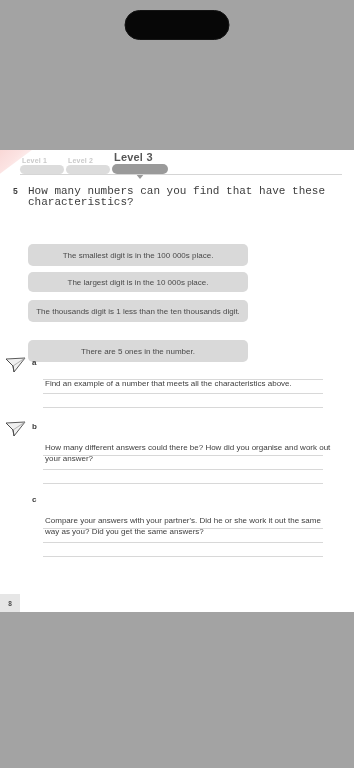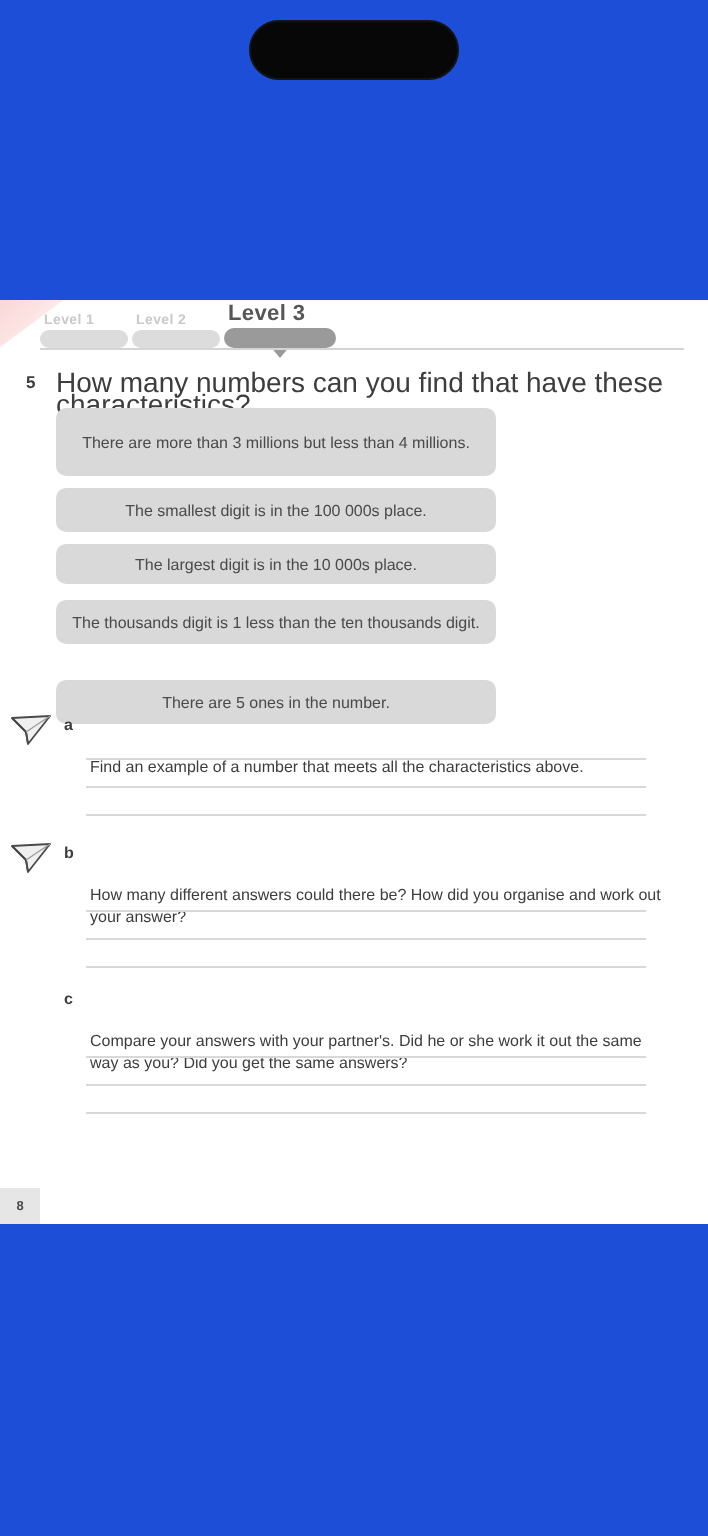--- a/index.html
+++ b/index.html
@@ -12,21 +12,21 @@
     height: 768px;
     font-family: "Liberation Sans", sans-serif;
     overflow: hidden;
     position: relative;
   }
 
   
   #device {
     position: absolute;
     inset: 0;
-    background: #1d4ed8;
+    background: #a3a3a3;
   }
   #notch {
     position: absolute;
     top: 10px;
     left: 50%;
     transform: translateX(-50%);
     width: 103px;
     height: 28px;
     border-radius: 16px;
     background: #070707;
@@ -131,23 +131,24 @@
     top: 0;
     font-size: 8.5px;
     font-weight: bold;
     color: #3d3d3d;
   }
   #q5-text {
     position: absolute;
     left: 28px;
     top: 0;
     width: 310px;
-    font-size: 14px;
+    font-size: 11px;
     color: #3d3d3d;
     line-height: 11px;
+    font-family: Liberation Mono, monospace;
   }
 
   
   .clue {
     position: absolute;
     left: 28px;
     width: 220px;
     background: #d9d9d9;
     border-radius: 5px;
     color: #4a4a4a;
@@ -259,21 +260,20 @@
       <div id="tab3-pointer"></div>
 
       <div id="tabs-rule"></div>
     </div>
 
     <div id="q5">
       <div id="q5-num">5</div>
       <div id="q5-text">How many numbers can you find that have these characteristics?</div>
     </div>
 
-    <div class="clue" id="clue0">There are more than 3 millions but less than 4 millions.</div>
     <div class="clue" id="clue1">The smallest digit is in the 100 000s place.</div>
     <div class="clue" id="clue2">The largest digit is in the 10 000s place.</div>
     <div class="clue" id="clue3">The thousands digit is 1 less than the ten thousands digit.</div>
     <div class="clue" id="clue4">There are 5 ones in the number.</div>
 
     <div class="sub" id="subA">
       <svg class="sub-icon" viewBox="0 0 22 18">
         <path d="M1 3 L20 2 L9 16 L8 10 Z" fill="#f0f0f0" stroke="#4a4a4a" stroke-width="0.9" stroke-linejoin="round"></path>
         <path d="M1 3 L8 10 L9 16" fill="none" stroke="#4a4a4a" stroke-width="0.9" stroke-linejoin="round"></path>
         <path d="M8 10 L20 2" fill="none" stroke="#9a9a9a" stroke-width="0.7"></path>

